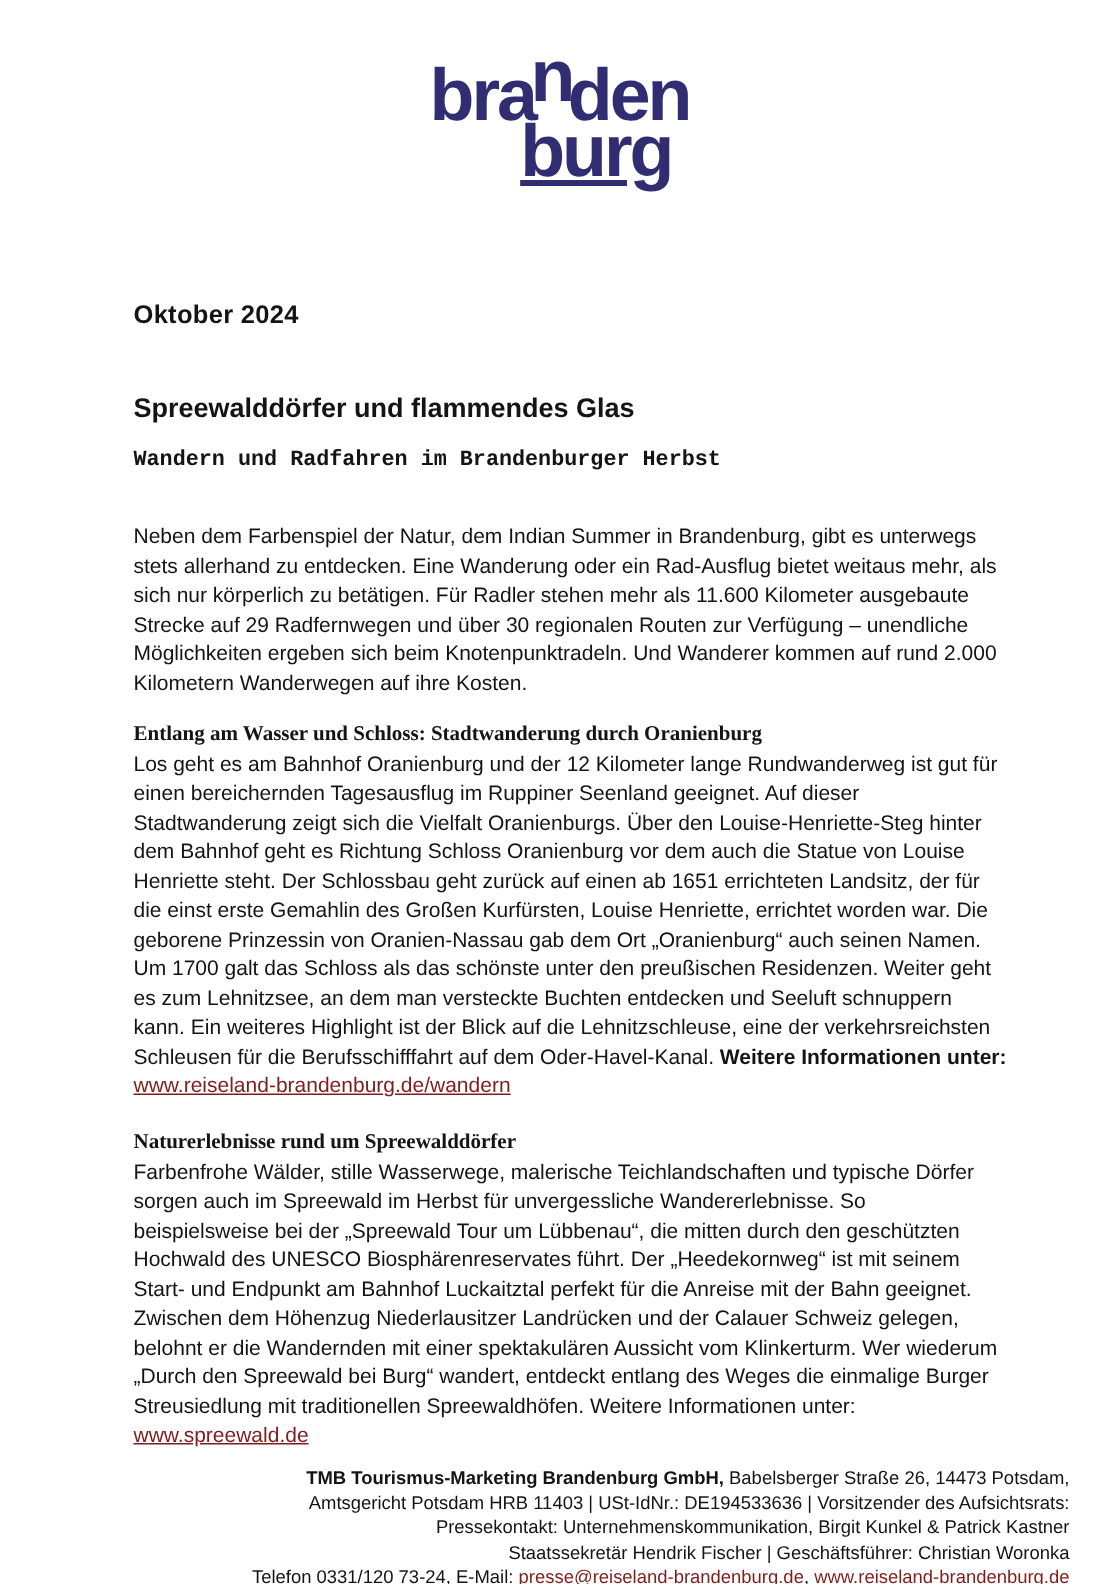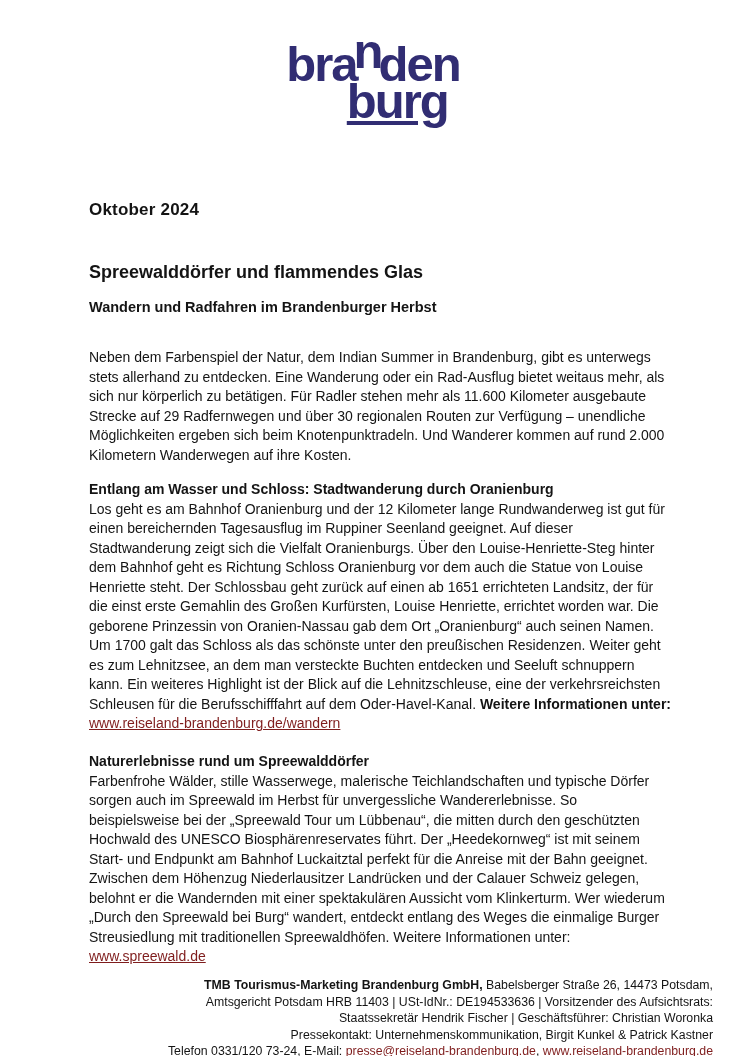--- a/index.html
+++ b/index.html
@@ -26,30 +26,30 @@
   .logo-raised{position:relative;top:-13px;margin:0 -3px;}
   .logo-line2{display:block;text-align:right;padding-right:12px;text-decoration:underline;}
   
   .header-row{
     position:absolute;top:184px;left:89px;width:571px;
     display:flex;justify-content:space-between;align-items:baseline;
     font-weight:700;font-size:17px;letter-spacing:.2px;
   }
   
   .doc-title{position:absolute;top:246px;left:89px;width:578px;font-weight:700;font-size:18px;}
-  .doc-subtitle{position:absolute;top:283px;left:89px;width:578px;font-weight:700;font-size:14.5px;}
+  .doc-subtitle{position:absolute;top:283px;left:89px;width:578px;font-weight:700;font-size:14.5px;font-family:Liberation Mono, monospace;}
   
   .intro{
     position:absolute;top:318px;left:89px;width:582px;
     font-weight:400;font-size:14px;line-height:19.5px;
   }
   .section{position:absolute;left:89px;width:582px;font-size:14px;line-height:19.5px;}
   .section-1{top:464px;}
   .section-2{top:736px;}
-  .section-heading{font-weight:700;}
+  .section-heading{font-weight:700;font-family:Liberation Serif, serif;}
   .bold-inline{font-weight:700;}
   a.link{color:#7f1d1d;text-decoration:underline;cursor:pointer;}
   
   .footer{
     position:absolute;top:961px;left:33px;width:680px;
     text-align:right;font-size:12.3px;line-height:16.5px;
   }
   .footer-bold{font-weight:700;}
 </style>
 </head>
@@ -80,18 +80,18 @@
   </div>
 
   <div class="section section-2">
     <div class="section-heading">Naturerlebnisse rund um Spreewalddörfer</div>
     <span>Farbenfrohe Wälder, stille Wasserwege, malerische Teichlandschaften und typische Dörfer sorgen auch im Spreewald im Herbst für unvergessliche Wandererlebnisse. So beispielsweise bei der „Spreewald Tour um Lübbenau“, die mitten durch den geschützten Hochwald des UNESCO Biosphärenreservates führt. Der „Heedekornweg“ ist mit seinem Start- und Endpunkt am Bahnhof Luckaitztal perfekt für die Anreise mit der Bahn geeignet. Zwischen dem Höhenzug Niederlausitzer Landrücken und der Calauer Schweiz gelegen, belohnt er die Wandernden mit einer spektakulären Aussicht vom Klinkerturm. Wer wiederum „Durch den Spreewald bei Burg“ wandert, entdeckt entlang des Weges die einmalige Burger Streusiedlung mit traditionellen Spreewaldhöfen. Weitere Informationen unter: </span><a class="link">www.spreewald.de</a>
   </div>
 
   <div class="footer">
     <div><span class="footer-bold">TMB Tourismus-Marketing Brandenburg GmbH,</span><span> Babelsberger Straße 26, 14473 Potsdam,</span></div>
     <div>Amtsgericht Potsdam HRB 11403 | USt-IdNr.: DE194533636 | Vorsitzender des Aufsichtsrats:</div>
+    <div>Pressekontakt: Unternehmenskommunikation, Birgit Kunkel &amp; Patrick Kastner</div>
     <div>Staatssekretär Hendrik Fischer | Geschäftsführer: Christian Woronka</div>
-    <div>Pressekontakt: Unternehmenskommunikation, Birgit Kunkel &amp; Patrick Kastner</div>
     <div><span>Telefon 0331/120 73-24, E-Mail: </span><a class="link">presse@reiseland-brandenburg.de</a><span>, </span><a class="link">www.reiseland-brandenburg.de</a></div>
   </div>
 
 </div>
 
 </body></html>

